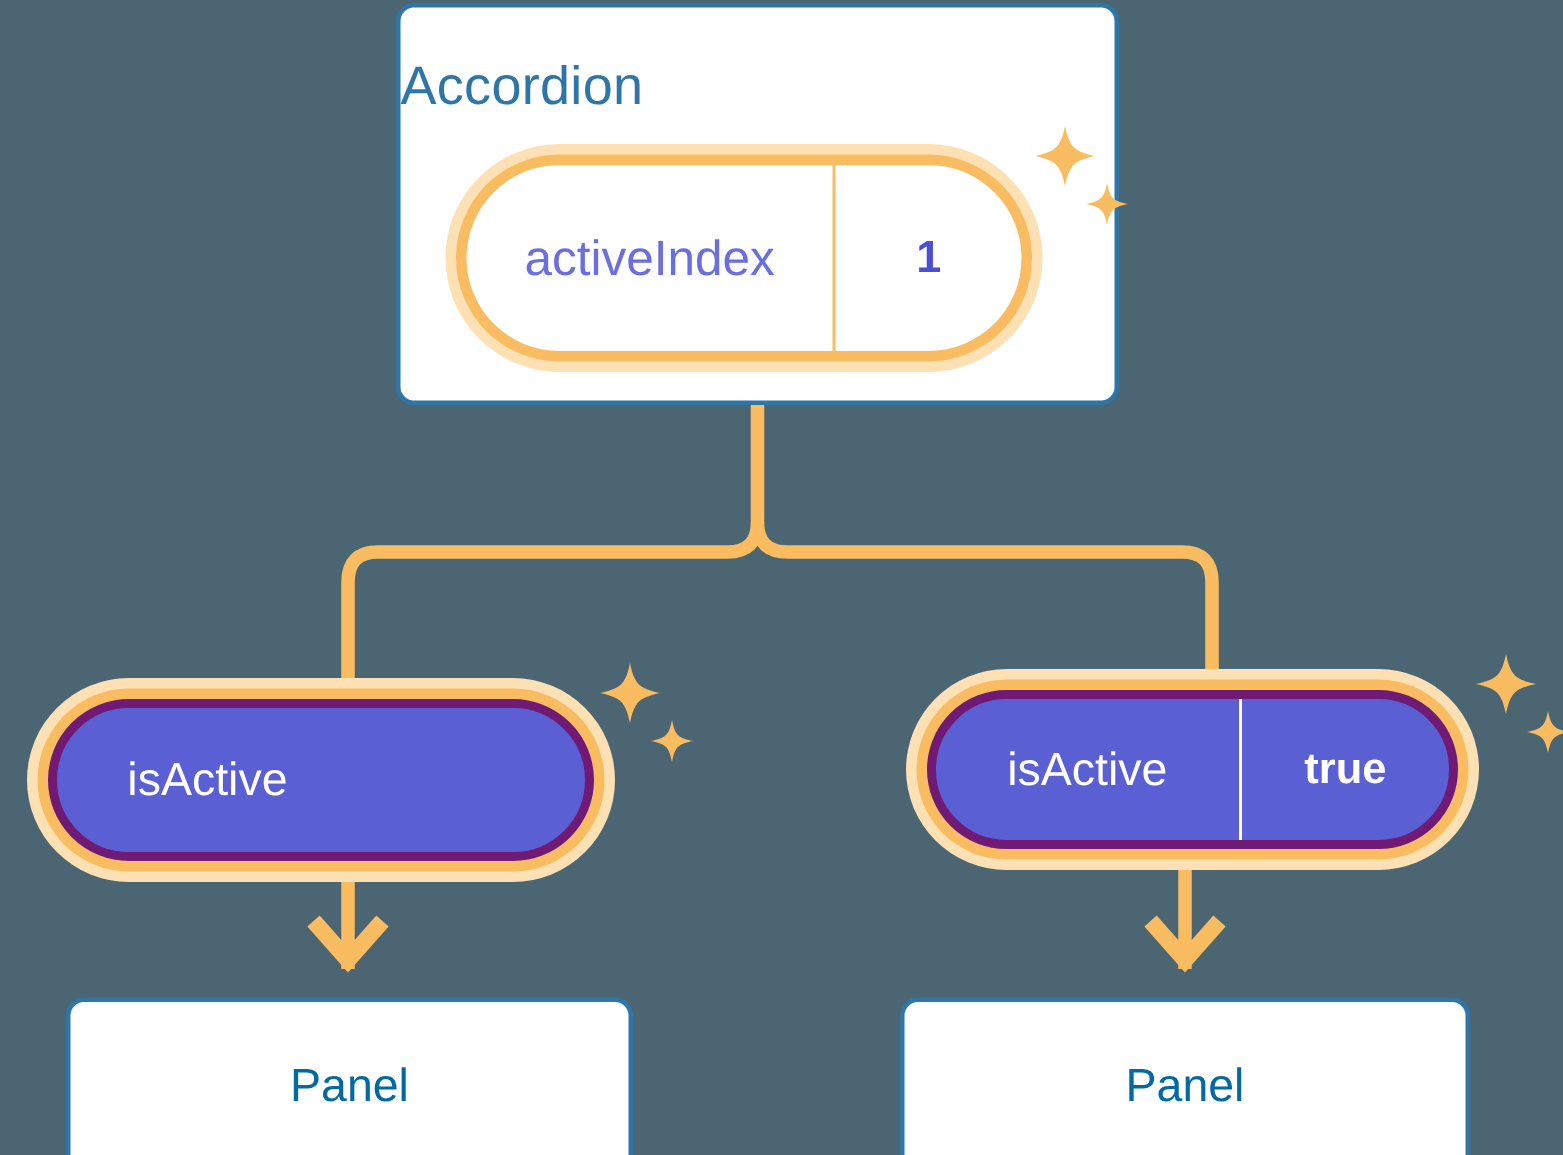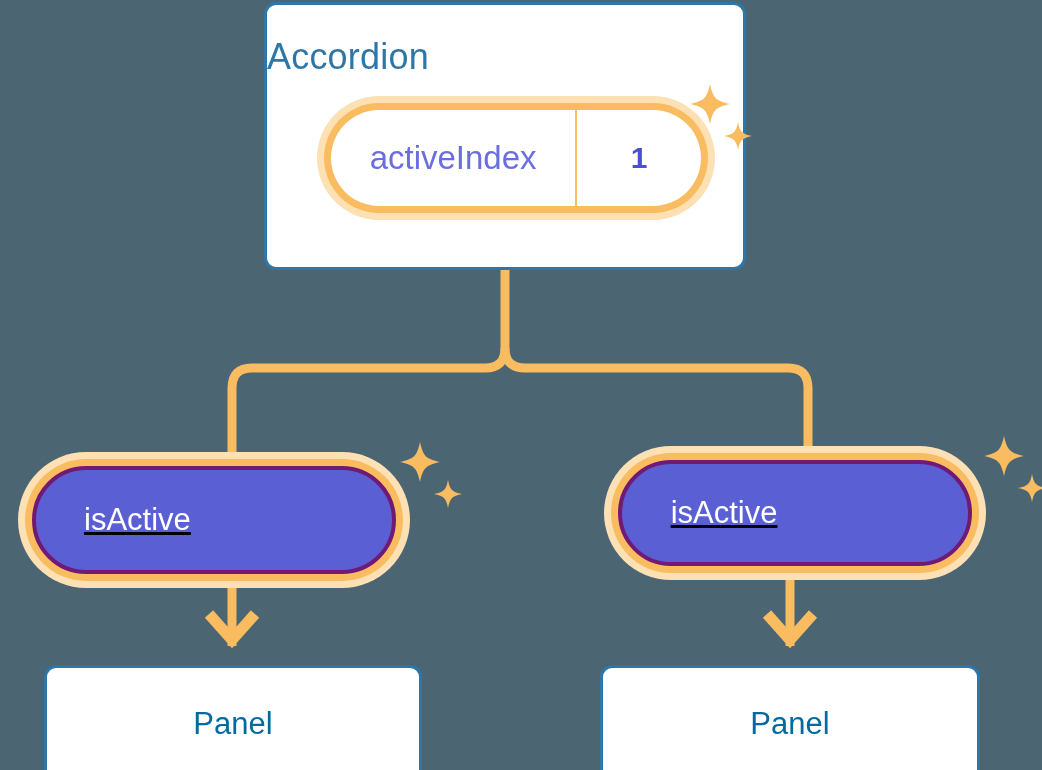--- a/index.html
+++ b/index.html
@@ -104,39 +104,38 @@
     flex: 1 1 auto;
     color: #4b4fd6;
     font-size: 30px;
     font-weight: bold;
     border-left: 2px solid #f9bc60;
   }
 
   
   .pill-indigo .pill-body {
     background: #5b5fd4;
-    border: 4px solid #701a75;
-    text-decoration: underline;
+    border: 6px solid #701a75;
   }
   .pill-indigo .pill-key {
     color: #ffffff;
     font-size: 31px;
   }
   .pill-indigo .pill-val {
     color: #ffffff;
     font-size: 29px;
     font-weight: bold;
     border-left: 2px solid #ffffff;
   }
 
   #accordion-state-pill {
-    left: 317px;
+    left: 297px;
     top: 96px;
     width: 398px;
-    height: 124px;
+    height: 152px;
   }
   #left-state-pill {
     left: 18px;
     top: 452px;
     width: 392px;
     height: 136px;
   }
   #left-state-pill .pill-key  { flex: 0 0 57%; }
   #left-state-pill .pill-val  { flex: 1 1 auto; }
 
@@ -227,20 +226,21 @@
   </div>
 
   <div class="panel-box" id="left-panel">
     <span>Panel</span>
   </div>
 
   <div class="pill-wrap pill-indigo" id="right-state-pill">
     <div class="pill-ring">
       <div class="pill-body">
         <div class="pill-key">isActive</div>
+        <div class="pill-val">true</div>
       </div>
     </div>
   </div>
 
   <div class="panel-box" id="right-panel">
     <span>Panel</span>
   </div>
 
   <svg class="sparkle-group" id="sparkle-accordion" width="70" height="80" viewBox="0 0 70 80" xmlns="http://www.w3.org/2000/svg">
     <path d="M24 2 C27 16 30 19 44 22 C30 25 27 28 24 42 C21 28 18 25 4 22 C18 19 21 16 24 2 Z" fill="#f9bc60"></path>

